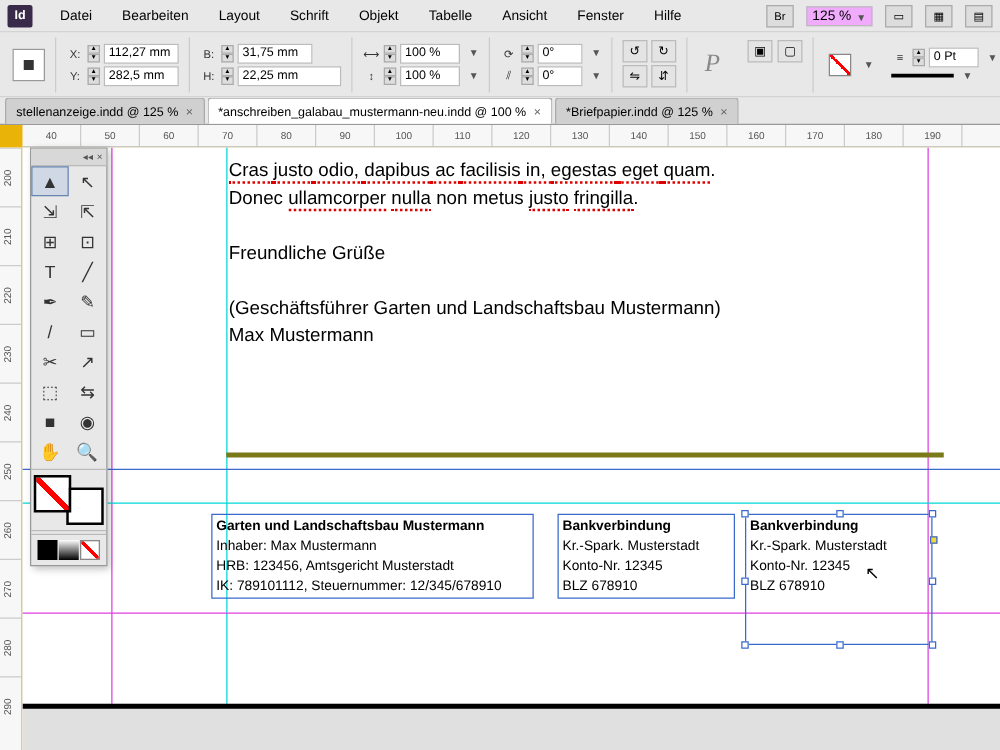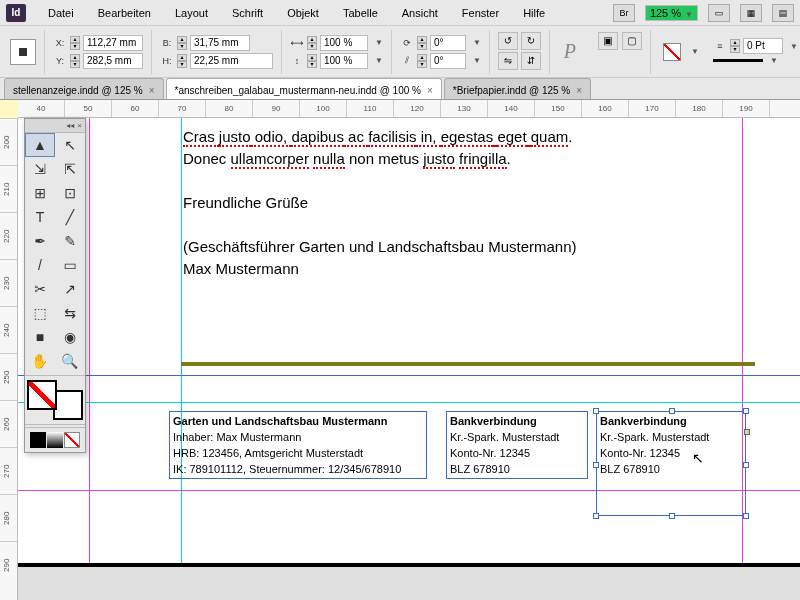--- a/index.html
+++ b/index.html
@@ -3,21 +3,21 @@
 <meta charset="utf-8">
 <style>
 * { margin:0; padding:0; box-sizing:border-box; font-family:Tahoma,Arial,sans-serif; }
 body { background:#fff; width:800px; height:600px; overflow:hidden; position:relative; }
 
 .menubar { background:#e8e8e8; border-bottom:1px solid #ccc; height:26px; display:flex; align-items:center; padding:0 6px; gap:4px; }
 .app-icon { width:20px; height:18px; background:#3a2a4a; color:#fff; font-size:10px; font-weight:bold; display:flex; align-items:center; justify-content:center; margin-right:8px; border-radius:2px; }
 .menu-item { font-size:11px; padding:2px 10px; cursor:default; }
 .menu-right { margin-left:auto; display:flex; align-items:center; gap:10px; }
 .menu-btn { width:22px; height:18px; background:#ddd; border:1px solid #aaa; font-size:9px; display:flex; align-items:center; justify-content:center; }
-.zoom-combo { display:flex; align-items:flex-end; font-size:11px; border:1px solid #bbb; padding:1px 4px; background:#22c55e; }
+.zoom-combo { display:flex; align-items:flex-end; font-size:11px; border:1px solid #bbb; padding:1px 4px; background:#f0abfc; }
 .dd-arrow { margin-left:4px; font-size:8px; color:#555; }
 
 .controlbar { background:#e8e8e8; border-bottom:1px solid #ccc; height:52px; display:flex; align-items:center; padding:2px 8px; gap:6px; font-size:10px; }
 .ctrl-group { border-right:1px solid #ccc; padding:2px 8px 2px 2px; height:44px; display:flex; flex-direction:column; justify-content:center; gap:2px; }
 .ctrl-row { display:flex; align-items:center; gap:3px; }
 .small-ic { width:14px; height:14px; display:flex; align-items:center; justify-content:center; font-size:9px; color:#333; }
 .num-field { border:1px solid #bbb; background:#fff; padding:1px 3px; font-size:10px; height:16px; display:inline-block; }
 .spinner { display:flex; flex-direction:column; }
 .spinner div { width:10px; height:7px; background:#ddd; border:1px solid #aaa; font-size:6px; line-height:5px; text-align:center; }
 .sep { width:1px; background:#ccc; height:40px; }
@@ -25,21 +25,21 @@
 .charP { font-family:serif; font-style:italic; font-size:20px; color:#888; padding:0 8px; }
 .swatch { width:18px; height:18px; border:1px solid #888; }
 .swatch.none { background:linear-gradient(to top right,#fff 45%,red 45%,red 55%,#fff 55%); }
 .stroke-line { width:50px; height:3px; background:#000; }
 
 .tabstrip { background:#e8e8e8; border-bottom:1px solid #999; height:22px; display:flex; padding-left:4px; }
 .doctab { border:1px solid #aaa; border-bottom:none; padding:2px 8px 0 8px; font-size:10px; background:#d0d0d0; display:flex; align-items:center; gap:6px; margin-right:2px; border-radius:3px 3px 0 0; }
 .doctab.act { background:#fff; }
 .closex { font-size:10px; color:#666; }
 
-.workspace { position:relative; background:#fef9c3; height:calc(600px - 26px - 52px - 22px);padding-left:26px; }
+.workspace { position:relative; background:#eab308; height:calc(600px - 26px - 52px - 22px);padding-left:26px; }
 .hruler { position:absolute; top:0; left:18px; right:0; height:18px; background:#f7f7f7; border-bottom:1px solid #bbb; display:flex; font-size:8px; color:#555; overflow:hidden; }
 .hruler span { width:47px; text-align:center; border-right:1px solid #ccc; padding-top:4px; position:relative; }
 .vruler { position:absolute; top:18px; left:0; width:18px; bottom:0; background:#f7f7f7; border-right:1px solid #bbb; display:flex; flex-direction:column; font-size:8px; color:#555; overflow:hidden; }
 .vruler span { height:47px; text-align:center; border-bottom:1px solid #ccc; padding-right:2px; writing-mode:vertical-rl; transform:rotate(180deg); }
 
 .canvas { position:absolute; top:18px; left:18px; right:0; bottom:0; background:#fff; overflow:hidden; }
 .page-bottom { position:absolute; top:445px; left:0; right:0; height:40px; border-top:4px solid #000; background:#e0e0e0; }
 .guide-v { position:absolute; top:0; bottom:0; width:1px; }
 .guide-h { position:absolute; left:0; right:0; height:1px; }
 .gcyan { background:#00d8d8; }

